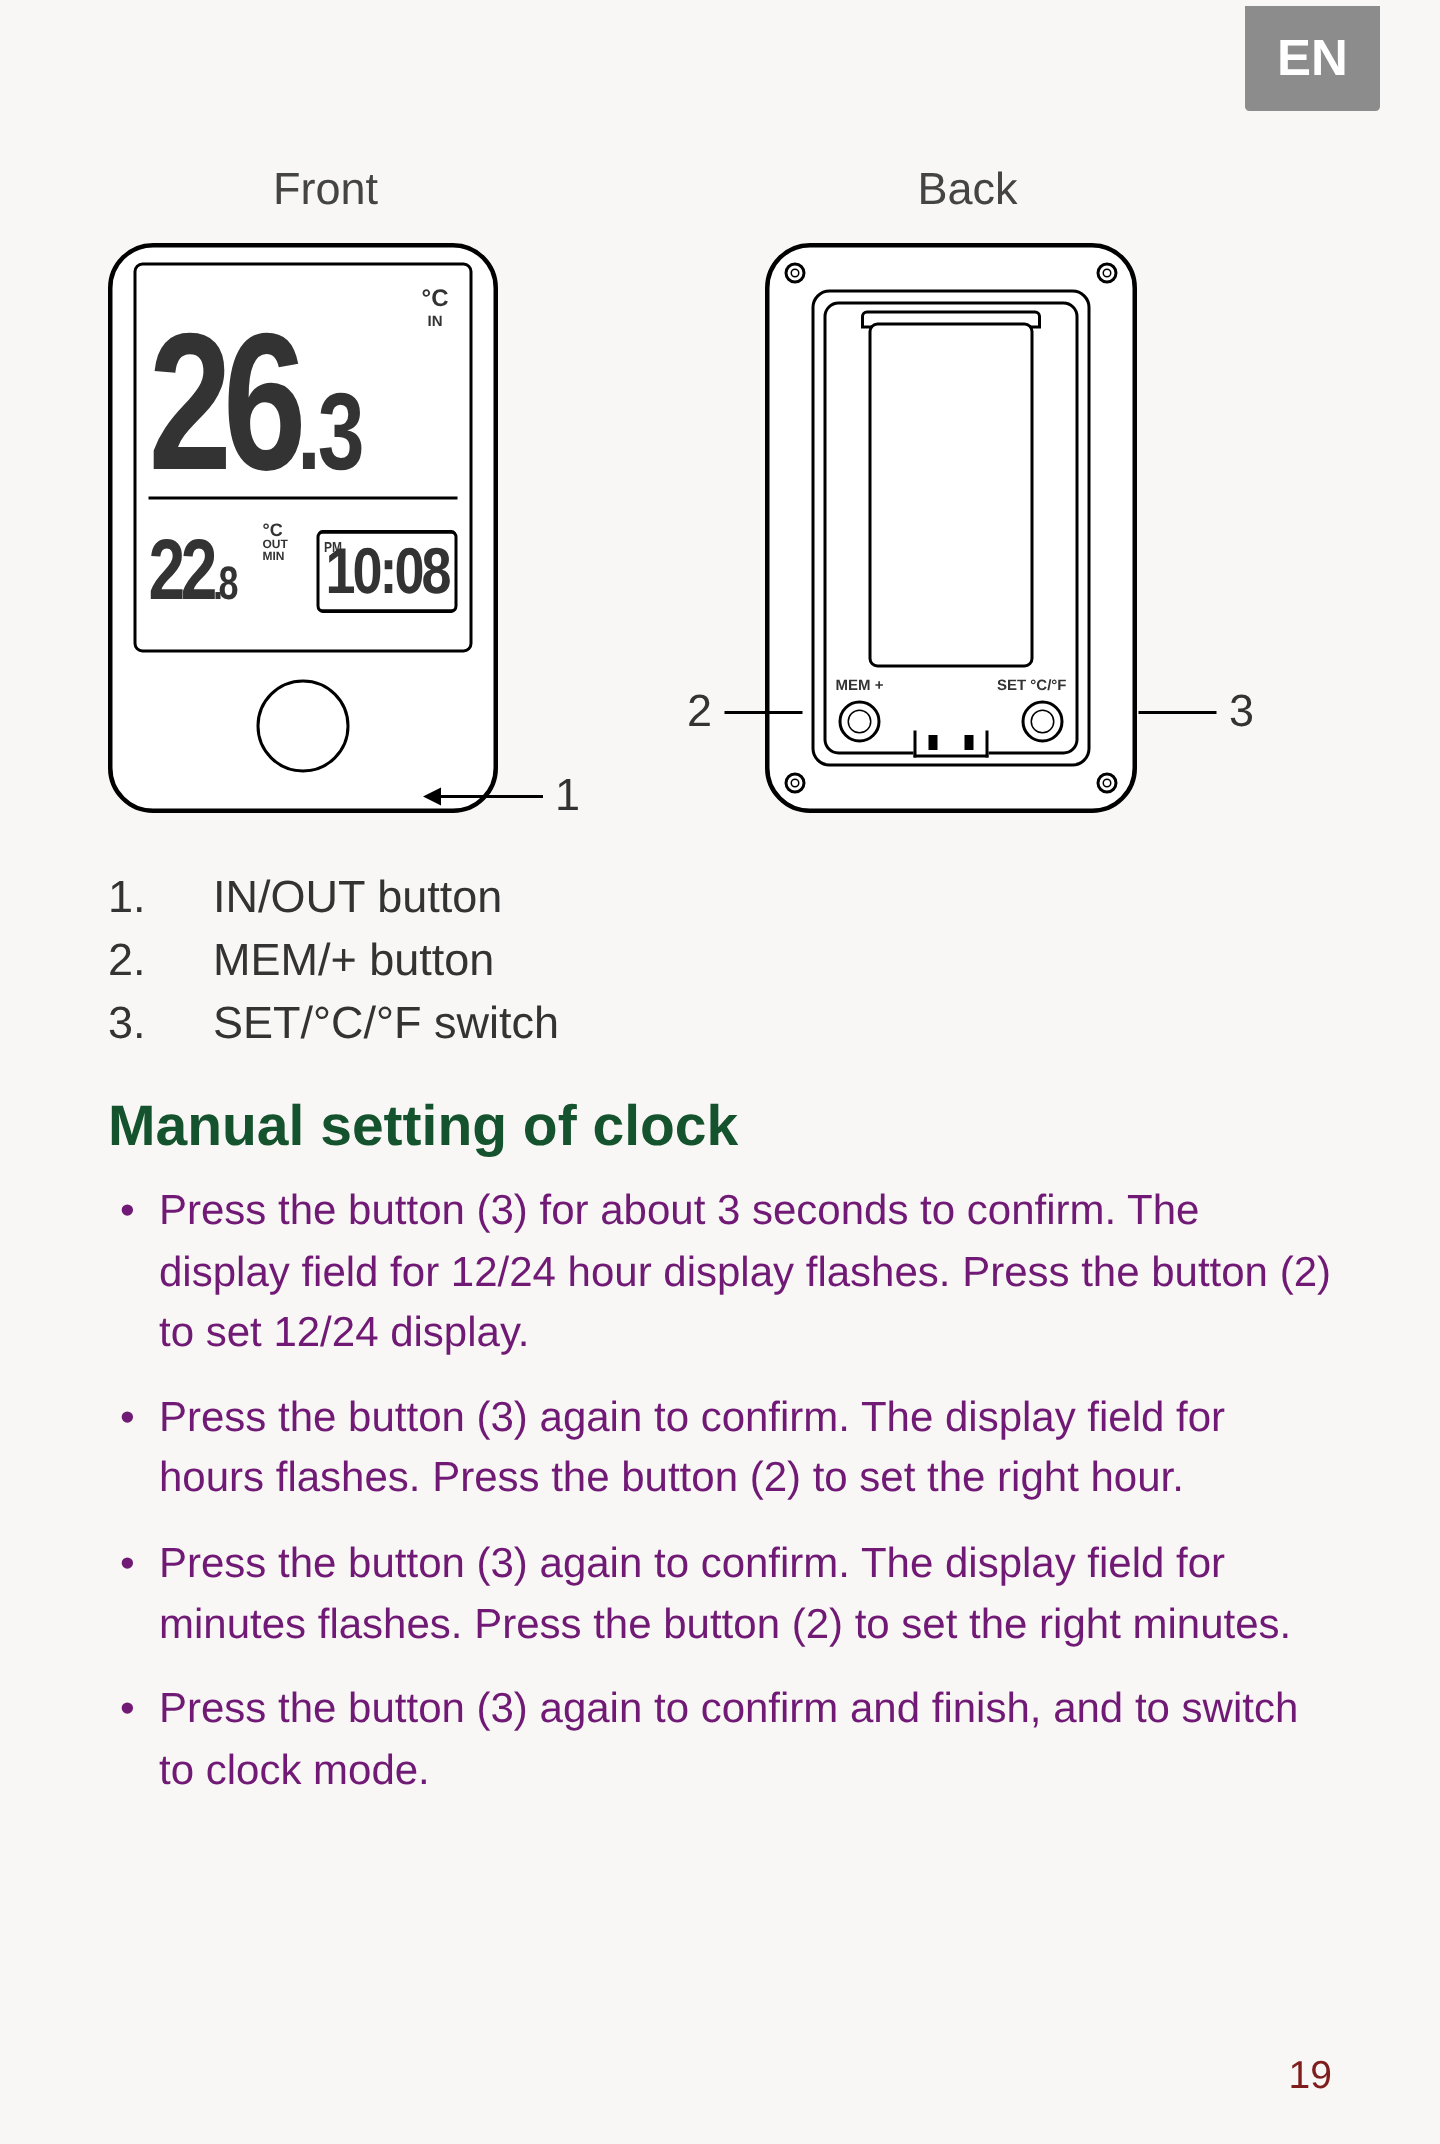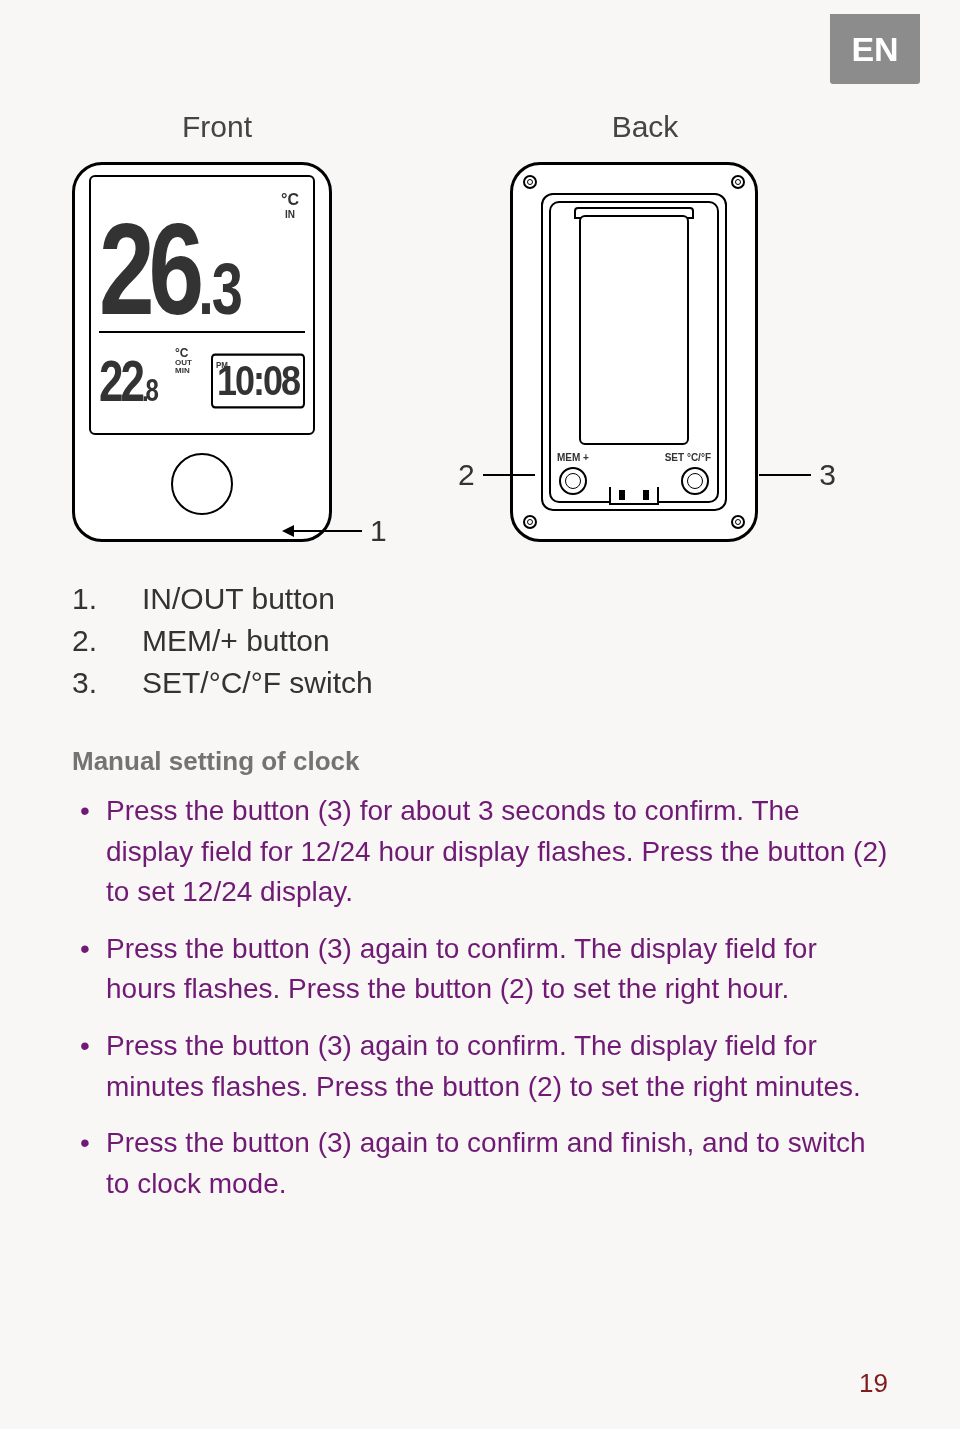--- a/index.html
+++ b/index.html
@@ -6,21 +6,21 @@
   body {
     width: 960px;
     height: 1429px;
     background: #f8f7f5;
     font-family: "Segoe UI", "Helvetica Neue", Arial, sans-serif;
     color: #333;
     position: relative;
   }
   .lang-tab {
     position: absolute;
-    top: 14px;
+    top: 4px;
     right: 40px;
     width: 90px;
     height: 70px;
     background: #8c8c8c;
     color: #fff;
     font-weight: bold;
     font-size: 34px;
     display: flex;
     align-items: center;
     justify-content: center;
@@ -267,24 +267,24 @@
   
   .legend {
     margin-top: 40px;
     font-size: 30px;
     color: #333;
   }
   .legend-row { display: flex; margin-bottom: 8px; }
   .legend-row .n { width: 70px; }
 
   h3.section {
-    color: #737373;
-    font-size: 26px;
+    color: #14532d;
+    font-size: 38px;
     font-weight: bold;
-    margin-top: 46px;
+    margin-top: 30px;
     margin-bottom: 14px;
   }
   ul.instructions {
     list-style: none;
     padding-left: 34px;
   }
   ul.instructions li {
     position: relative;
     font-size: 28px;
     line-height: 1.45;

